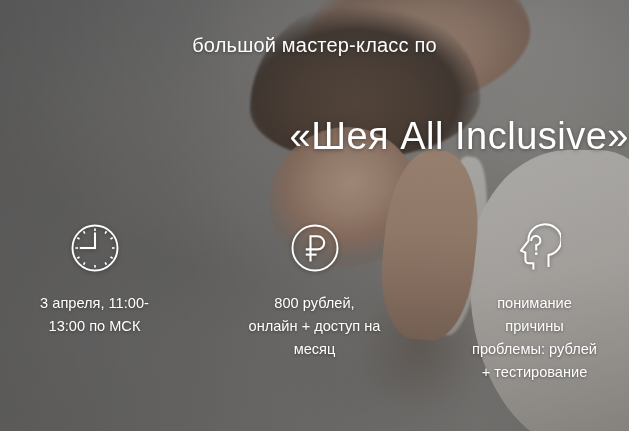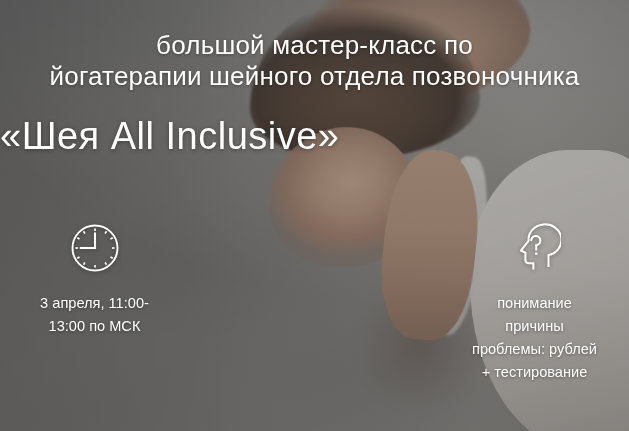--- a/index.html
+++ b/index.html
@@ -135,32 +135,32 @@
   .content {
     position: absolute;
     inset: 0;
     color: #ffffff;
   }
   .headline {
     position: absolute;
     top: 30px;
     left: 0; right: 0;
     text-align: center;
-    font-size: 26px;
+    font-size: 20px;
     line-height: 31px;
     font-weight: 400;
     letter-spacing: 0.2px;
     text-shadow: 0 1px 3px rgba(0,0,0,0.35);
   }
   .headline .hl-line { display: block; }
   .title {
     position: absolute;
     top: 112px;
-    left: 0; right: 12px;
-    text-align: left;
+    left: 0; right: 0;
+    text-align: right;
     font-size: 38px;
     line-height: 48px;
     font-weight: 400;
     letter-spacing: 0.5px;
     text-shadow: 0 1px 4px rgba(0,0,0,0.38);
   }
 
   .features {
     position: absolute;
     top: 222px;
@@ -209,21 +209,20 @@
     <div class="hair"></div>
     <div class="head"></div>
     <div class="forearm"></div>
     <div class="scrim"></div>
   </div>
 
   <div class="content">
 
     <div class="headline">
       <span class="hl-line">большой мастер-класс по</span>
-      <span class="hl-line">йогатерапии шейного отдела позвоночника</span>
     </div>
 
     <div class="title">«Шея All Inclusive»</div>
 
     <div class="features">
 
       <div class="feature">
         <svg class="feature-icon" viewBox="0 0 52 52" fill="none">
           <circle cx="26" cy="26" r="22.5" stroke="#ffffff" stroke-width="1.9"></circle>
           <path d="M26 26 L26 11.5" stroke="#ffffff" stroke-width="2.1" stroke-linecap="square"></path>
@@ -239,20 +238,28 @@
             <rect x="14.4" y="40.3" width="1.6" height="2.6" transform="rotate(30 15.2 41.6)"></rect>
             <rect x="8.6" y="34.3" width="1.6" height="2.6" transform="rotate(60 9.4 35.6)"></rect>
             <rect x="6.4" y="25.2" width="2.6" height="1.6"></rect>
             <rect x="8.6" y="15.1" width="1.6" height="2.6" transform="rotate(-60 9.4 16.4)"></rect>
             <rect x="14.4" y="9.1" width="1.6" height="2.6" transform="rotate(-30 15.2 10.4)"></rect>
           </g>
         </svg>
         <div class="feature-text">3 апреля, 11:00-13:00 по МСК</div>
       </div>
 
+      <div class="feature">
+        <svg class="feature-icon" viewBox="0 0 52 52" fill="none">
+          <circle cx="26" cy="26" r="22.5" stroke="#ffffff" stroke-width="1.9"></circle>
+          <path d="M21.5 38.5 L21.5 14.2 L28.6 14.2 A6.6 6.6 0 0 1 28.6 27.4 L17.8 27.4" stroke="#ffffff" stroke-width="2.1" stroke-linecap="square" stroke-linejoin="miter"></path>
+          <path d="M17.8 32.6 L26.5 32.6" stroke="#ffffff" stroke-width="2.1" stroke-linecap="square"></path>
+        </svg>
+        <div class="feature-text">800 рублей, онлайн + доступ на месяц</div>
+      </div>
 
 
       <div class="feature">
         <svg class="feature-icon" viewBox="0 0 52 52" fill="none">
           <path d="M39.5 44.0 L39.5 33.0 A16.5 15.5 0 1 0 19.5 18.8 L12.0 28.6 L16.4 30.6 L16.4 38.0 A3.2 3.2 0 0 0 19.6 41.2 L24.4 41.2 L24.4 46.5" stroke="#ffffff" stroke-width="2" stroke-linecap="square" stroke-linejoin="round"></path>
           <path d="M22.2 18.0 A4.6 4.6 0 1 1 27.2 23.2 L27.2 27.4" stroke="#ffffff" stroke-width="2" stroke-linecap="square"></path>
           <rect x="26.1" y="30.4" width="2.3" height="2.5" fill="#ffffff"></rect>
         </svg>
         <div class="feature-text">понимание причины проблемы: рублей + тестирование</div>
       </div>

